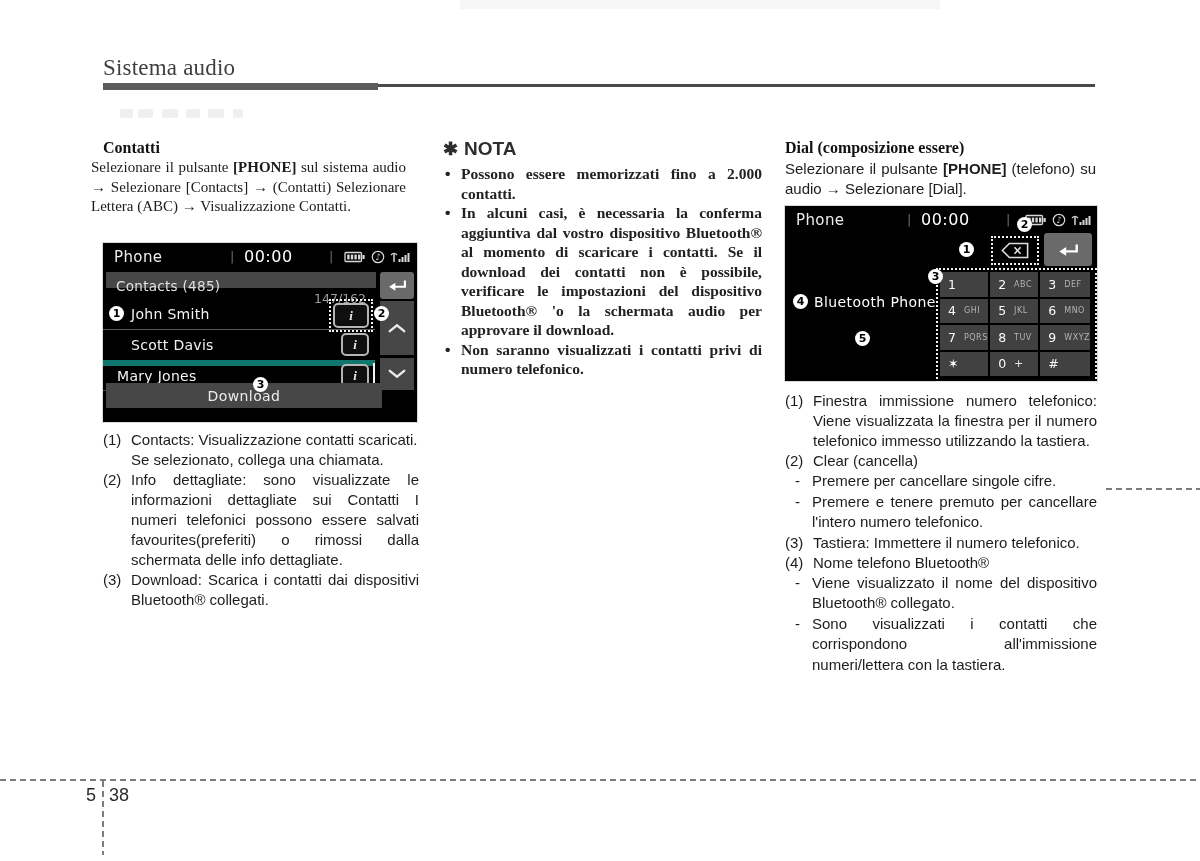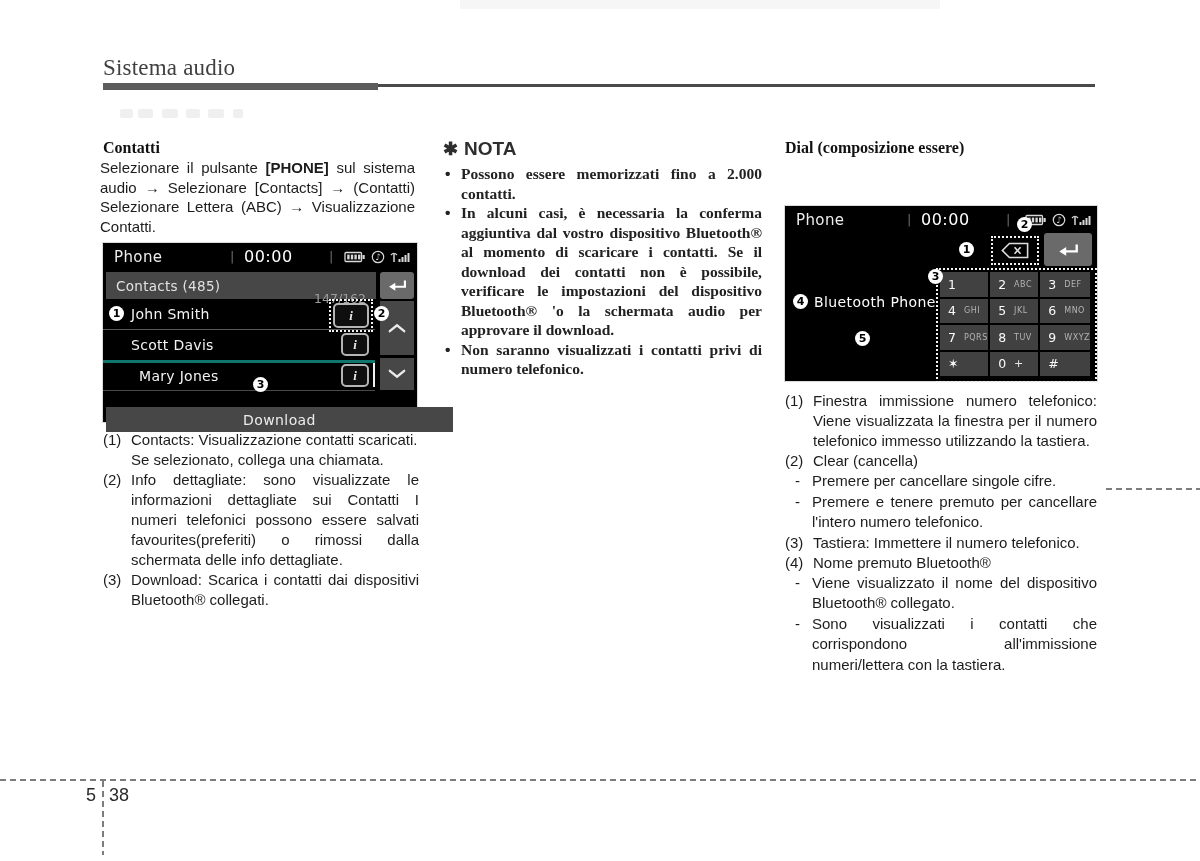--- a/index.html
+++ b/index.html
@@ -67,21 +67,21 @@
   <div class="abs blob" style="left:162px;width:16px;"></div>
   <div class="abs blob" style="left:186px;width:14px;"></div>
   <div class="abs blob" style="left:208px;width:16px;"></div>
   <div class="abs blob" style="left:233px;width:10px;"></div>
 
   <div class="abs" id="main-title">Sistema audio</div>
   <div class="abs" id="rule-thick"></div>
   <div class="abs" id="rule-thin"></div>
 
   <div class="abs sh" style="left:103px;top:139px;">Contatti</div>
-  <div class="abs para" style="left:100px;top:158px;width:315px;">
+  <div class="abs para" style="left:91px;top:158px;width:315px;font-family:Liberation Serif, serif;">
     <span>Selezionare il pulsante </span><b>[PHONE]</b><span> sul sistema audio → Selezionare [Contacts] → (Contatti) Selezionare Lettera (ABC) → Visualizzazione Contatti.</span>
   </div>
 
   <div class="abs shot" style="left:103px;top:243px;width:314px;height:179px;">
     <div class="sb-app">Phone</div>
     <div class="sb-div" style="left:127px;">|</div>
     <div class="sb-time" style="left:141px;top:4px;">00:00</div>
     <div class="sb-div" style="left:226px;">|</div>
     <div class="sb-icons" style="right:7px;">
       <svg width="22" height="12" viewBox="0 0 22 12">
@@ -99,63 +99,63 @@
       <svg width="20" height="12" viewBox="0 0 20 12">
           <line x1="4" y1="3" x2="4" y2="11" stroke="#d9d9d9" stroke-width="1.5"></line>
           <path d="M1 4 Q4 0.5 7 4" fill="none" stroke="#d9d9d9" stroke-width="1.2"></path>
           <rect x="8.5" y="8" width="2" height="3" fill="#d9d9d9"></rect>
           <rect x="11.5" y="6" width="2" height="5" fill="#d9d9d9"></rect>
           <rect x="14.5" y="4" width="2" height="7" fill="#d9d9d9"></rect>
           <rect x="17.5" y="2" width="2" height="9" fill="#d9d9d9"></rect>
         </svg>
     </div>
 
-    <div class="greybar" style="left:3px;top:29px;width:270px;height:27px;">
+    <div class="greybar" style="left:3px;top:29px;width:270px;height:16px;">
       <span style="left:10px;top:6px;font-size:13.5px;color:#e2e2e2;letter-spacing:0.3px;">Contacts (485)</span>
       <span style="right:10px;top:7px;font-size:12.5px;color:#9d9d9d;margin-top:12px;">147/162</span>
     </div>
     <div class="btn-grey" style="left:277px;top:29px;width:34px;height:27px;">
       <svg width="20" height="13" viewBox="0 0 24 14">
           <path d="M21.5 1 V8.5 H8" fill="none" stroke="#fff" stroke-width="2.6"></path>
           <path d="M10 3.6 L2.5 8.5 L10 13.4 Z" fill="#fff"></path>
         </svg>
     </div>
 
     <div style="left:0;top:56px;width:272px;height:30px;border-bottom:1px solid #5a5a5a;">
       <span class="mk" style="left:6px;top:7px;">1</span>
       <span style="left:28px;top:7px;font-size:14px;color:#f2f2f2;letter-spacing:0.3px;">John Smith</span>
       <span class="dotted" style="right:2px;top:0px;width:36px;height:25px;padding:2px;">
         <span class="inf" style="position:static;display:flex;width:100%;height:100%;">i</span>
       </span>
     </div>
-    <div style="left:0;top:87px;width:272px;height:30px;border-bottom:3px solid #0f766e;">
+    <div style="left:0;top:87px;width:272px;height:30px;border-bottom:6px solid #0f766e;">
       <span style="left:28px;top:7px;font-size:14px;color:#f2f2f2;letter-spacing:0.3px;">Scott Davis</span>
       <span class="inf" style="right:6px;top:3px;">i</span>
     </div>
     <div style="left:0;top:118px;width:272px;height:29px;border-bottom:1px solid #4a4a4a;">
-      <span style="left:36px;top:7px;font-size:14px;color:#f2f2f2;letter-spacing:0.3px;">Mary Jones</span>
+      <span style="left:14px;top:7px;font-size:14px;color:#f2f2f2;letter-spacing:0.3px;">Mary Jones</span>
       <span class="inf" style="right:6px;top:3px;">i</span>
     </div>
     <div style="left:270px;top:120px;width:2px;height:24px;background:#f0f0f0;"></div>
 
     <span class="mk" style="left:271px;top:63px;">2</span>
 
     <div class="greybar" style="left:277px;top:58px;width:34px;height:54px;display:flex;align-items:center;justify-content:center;">
       <svg style="position:static;" width="18" height="10" viewBox="0 0 20 10">
           <polyline points="2,8.5 10,2 18,8.5" fill="none" stroke="#eaeaea" stroke-width="2.6" stroke-linecap="round"></polyline>
         </svg>
     </div>
     <div class="greybar" style="left:277px;top:115px;width:34px;height:32px;display:flex;align-items:center;justify-content:center;">
       <svg style="position:static;" width="18" height="10" viewBox="0 0 20 10">
           <polyline points="2,1.5 10,8 18,1.5" fill="none" stroke="#eaeaea" stroke-width="2.6" stroke-linecap="round"></polyline>
         </svg>
     </div>
 
     <span class="mk" style="left:150px;top:134px;">3</span>
-    <div class="greybar" style="left:3px;top:164px;width:347px;height:25px;display:flex;align-items:center;justify-content:center;">
+    <div class="greybar" style="left:3px;top:140px;width:276px;height:25px;display:flex;align-items:center;justify-content:center;">
       <span style="position:static;font-size:14px;color:#ececec;letter-spacing:0.4px;">Download</span>
     </div>
   </div>
 
   <div class="abs" style="left:103px;top:430px;width:316px;">
     <div class="itm">
       <span class="n">(1)</span>
       <span class="t"><span>Contacts: Visualizzazione contatti scaricati.</span>
         <div>Se selezionato, collega una chiamata.</div>
       </span>
@@ -183,20 +183,23 @@
       <span class="b">•</span>
       <span class="bt">In alcuni casi, è necessaria la conferma aggiuntiva dal vostro dispositivo Bluetooth® al momento di scaricare i contatti. Se il download dei contatti non è possibile, verificare le impostazioni del dispositivo Bluetooth® 'o la schermata audio per approvare il download.</span>
     </div>
     <div class="nb">
       <span class="b">•</span>
       <span class="bt">Non saranno visualizzati i contatti privi di numero telefonico.</span>
     </div>
   </div>
 
   <div class="abs sh" style="left:785px;top:139px;">Dial (composizione essere)</div>
+  <div class="abs para" style="left:785px;top:159px;width:311px;">
+    <span>Selezionare il pulsante </span><b>[PHONE]</b><span> (telefono) su audio → Selezionare [Dial].</span>
+  </div>
 
   <div class="abs shot" style="left:785px;top:206px;width:312px;height:175px;">
     <div class="sb-app">Phone</div>
     <div class="sb-div" style="left:122px;">|</div>
     <div class="sb-time" style="left:136px;top:4px;">00:00</div>
     <div class="sb-div" style="left:221px;">|</div>
     <div class="sb-icons" style="right:6px;">
       <svg width="22" height="12" viewBox="0 0 22 12">
           <rect x="1" y="1.5" width="16.5" height="9" rx="1" fill="none" stroke="#d9d9d9" stroke-width="1.3"></rect>
           <rect x="3.2" y="3.6" width="2.4" height="4.8" fill="#d9d9d9"></rect>
@@ -310,21 +313,21 @@
     <div class="sub">
       <span class="dash">-</span>
       <span class="st">Premere e tenere premuto per cancellare l'intero numero telefonico.</span>
     </div>
     <div class="itm">
       <span class="n">(3)</span>
       <span class="t">Tastiera: Immettere il numero telefonico.</span>
     </div>
     <div class="itm">
       <span class="n">(4)</span>
-      <span class="t">Nome premuto Bluetooth®</span>
+      <span class="t">Nome telefono Bluetooth®</span>
     </div>
     <div class="sub">
       <span class="dash">-</span>
       <span class="st">Viene visualizzato il nome del dispositivo Bluetooth® collegato.</span>
     </div>
     <div class="sub">
       <span class="dash">-</span>
       <span class="st">Sono visualizzati i contatti che corrispondono all'immissione numeri/lettera con la tastiera.</span>
     </div>
   </div>

